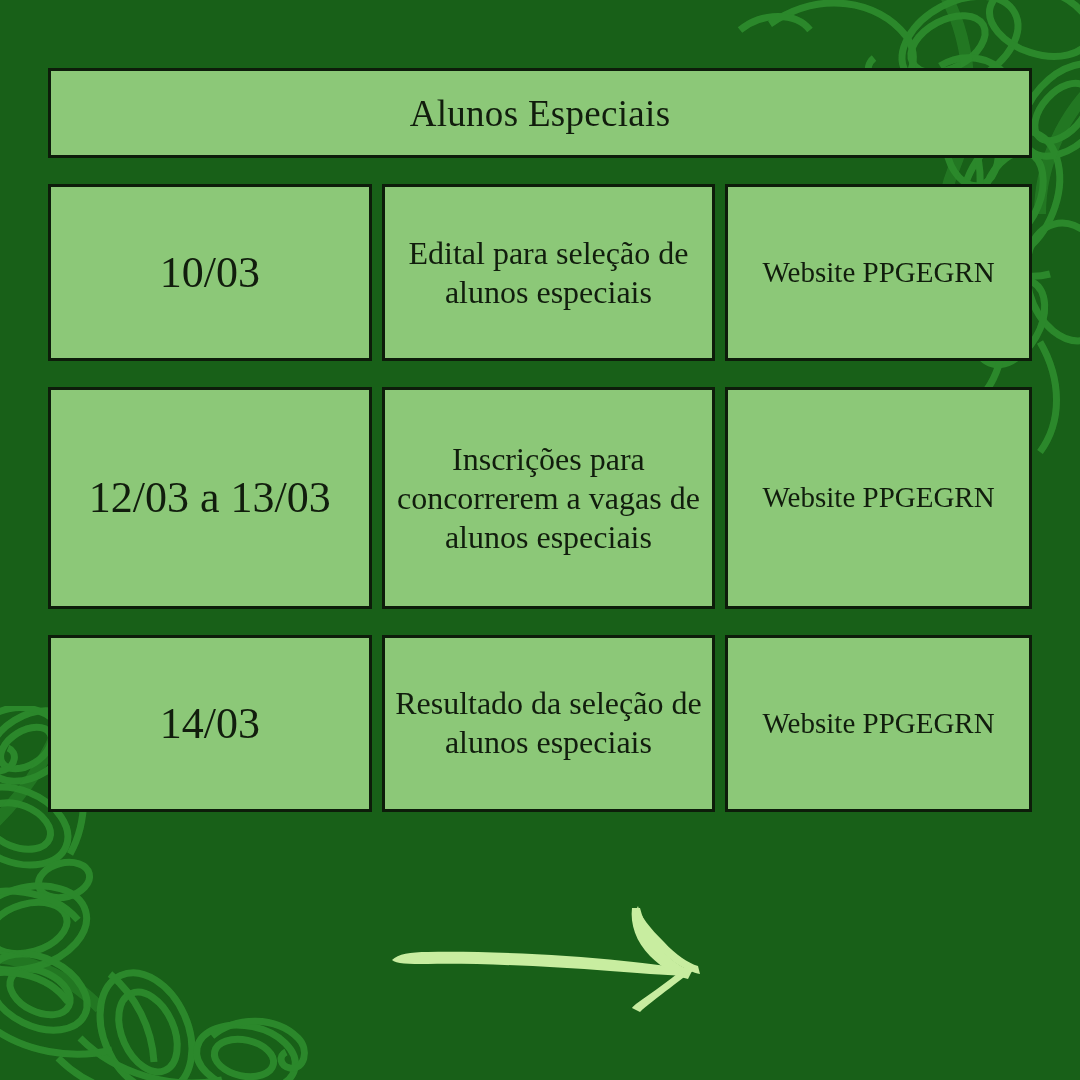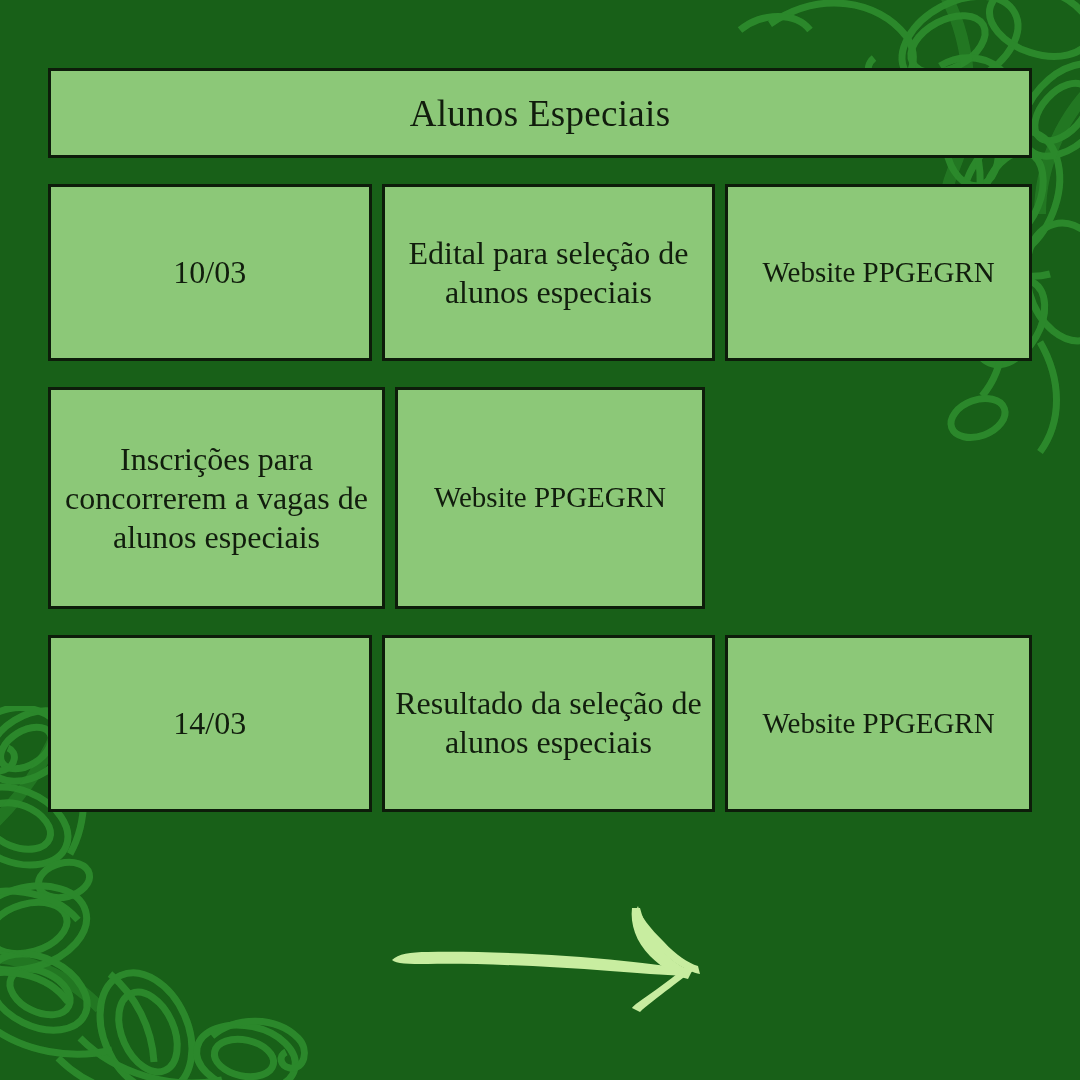--- a/index.html
+++ b/index.html
@@ -77,21 +77,21 @@
     font-size: 37px;
     letter-spacing: 0.3px;
   }
 
   .row-1 { height: 196px; }
   .row-2 { height: 245px; }
   .row-3 { height: 196px; }
 
   .col-date {
     width: 327px;
-    font-size: 32px;
+    font-size: 44px;
   }
   .col-desc {
     width: 337px;
     font-size: 32px;
     padding: 0 6px;
   }
   .col-where {
     width: 310px;
     font-size: 29px;
   }
@@ -187,20 +187,23 @@
       </div>
       <div class="cell col-desc">
         <span class="cell-text">Edital para seleção de alunos especiais</span>
       </div>
       <div class="cell col-where">
         <span class="cell-text">Website PPGEGRN</span>
       </div>
     </div>
 
     <div class="row row-2">
+      <div class="cell col-date">
+        <span class="cell-text">12/03 a 13/03</span>
+      </div>
       <div class="cell col-desc">
         <span class="cell-text">Inscrições para concorrerem a vagas de alunos especiais</span>
       </div>
       <div class="cell col-where">
         <span class="cell-text">Website PPGEGRN</span>
       </div>
     </div>
 
     <div class="row row-3">
       <div class="cell col-date">

